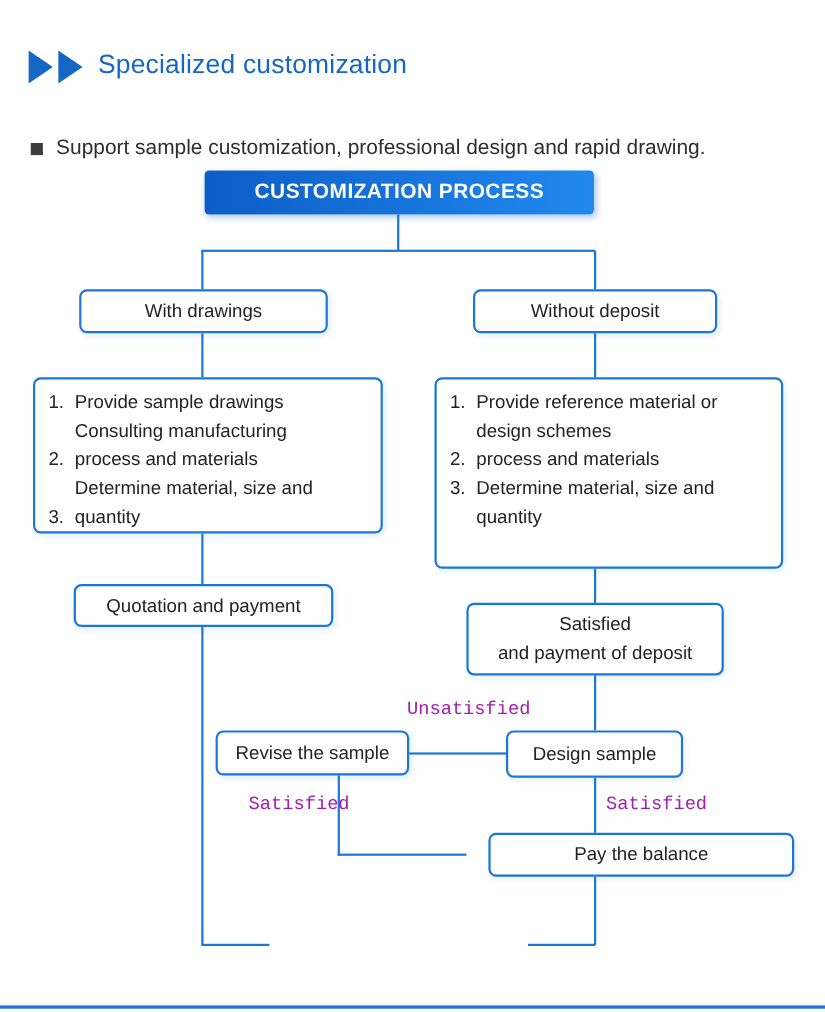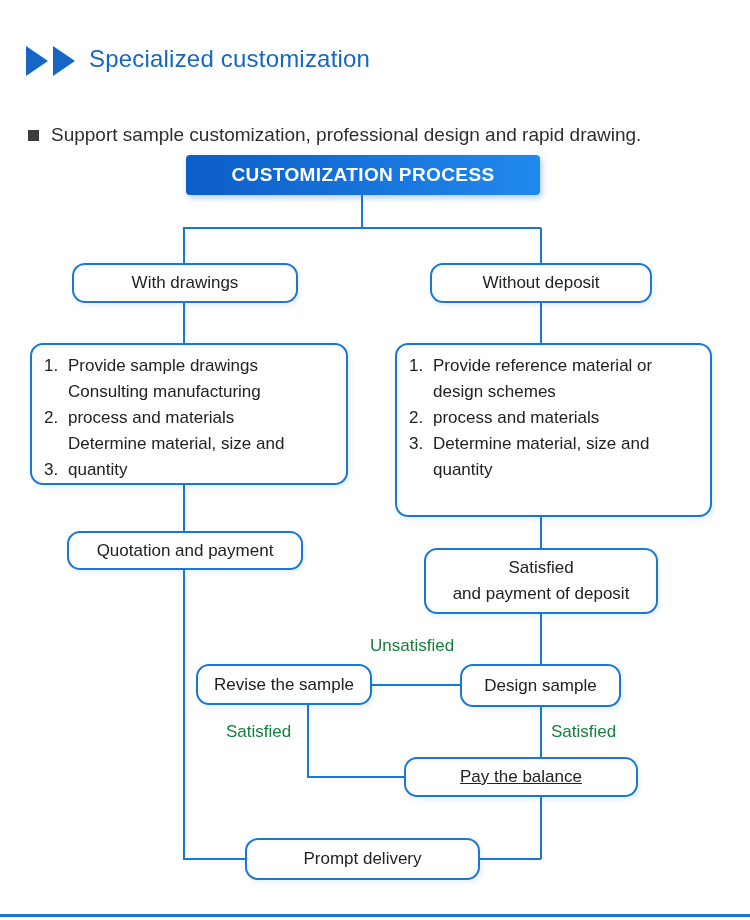--- a/index.html
+++ b/index.html
@@ -18,40 +18,40 @@
   .title { margin:0; font-size:24px; font-weight:400; color:#1566c5; letter-spacing:0.2px; }
 
   .subtitle-row { position:absolute; left:28px; top:100px; display:flex; align-items:center; gap:12px;margin-top:24px; }
   .bullet { width:11px; height:11px; background:#3d3d3d; display:inline-block; flex:0 0 11px; }
   .subtitle { font-size:19px; color:#2e2e2e; }
 
   
   .box {
     position:absolute; box-sizing:border-box;
     background:#ffffff;
-    border:2px solid #1b77d6; border-radius:13px;
+    border:2px solid #1b77d6; border-radius:7px;
     display:flex; align-items:center; justify-content:center;
     color:#222222; font-size:17px;
     box-shadow:2px 3px 5px rgba(27,119,214,0.10);
   }
   .header-box {
     background:linear-gradient(90deg,#0c5dc7 0%, #2189ee 100%);
     border:none; border-radius:4px;
     color:#ffffff; font-weight:bold; font-size:19px; letter-spacing:0.4px;
     box-shadow:2px 3px 6px rgba(13,93,199,0.30);
   }
   .list-box { align-items:flex-start; justify-content:flex-start; flex-direction:column; padding:8px 12px; }
   .step { display:flex; line-height:26px; }
   .step .num { flex:0 0 24px; width:24px; }
   .step .txt div { white-space:nowrap; }
   .two-line { flex-direction:column; line-height:26px; }
 
   
   .vline, .hline { position:absolute; background:#1b77d6; }
-  .flow-label { position:absolute; font-size:17px; color:#15803d; }
+  .flow-label { position:absolute; font-size:17px; color:#a21caf;font-family:Liberation Mono, monospace; }
 
   .bottom-rule { position:absolute; left:0; top:914px; width:750px; height:3px; background:#1b77d6; }
 </style>
 </head>
 <body>
 
 <div class="canvas">
 
   <div class="title-row">
     <span class="chevrons">
@@ -146,18 +146,17 @@
   <div class="flow-label" style="left:370px;top:636px;">Unsatisfied</div>
 
   <div class="box" style="left:196px;top:664px;width:176px;height:41px;">Revise the sample</div>
 
   <div class="box" style="left:460px;top:664px;width:161px;height:43px;">Design sample</div>
 
   <div class="flow-label" style="left:226px;top:722px;">Satisfied</div>
 
   <div class="flow-label" style="left:551px;top:722px;">Satisfied</div>
 
-  <div class="box" style="left:404px;top:757px;width:234px;height:40px;text-decoration:underline;">Pay the balance</div>
+  <div class="box" style="left:444px;top:757px;width:278px;height:40px;">Pay the balance</div>
 
-  <div class="box" style="left:245px;top:838px;width:235px;height:42px;">Prompt delivery</div>
 
   <div class="bottom-rule"></div>
 </div>
 
 </body></html>

